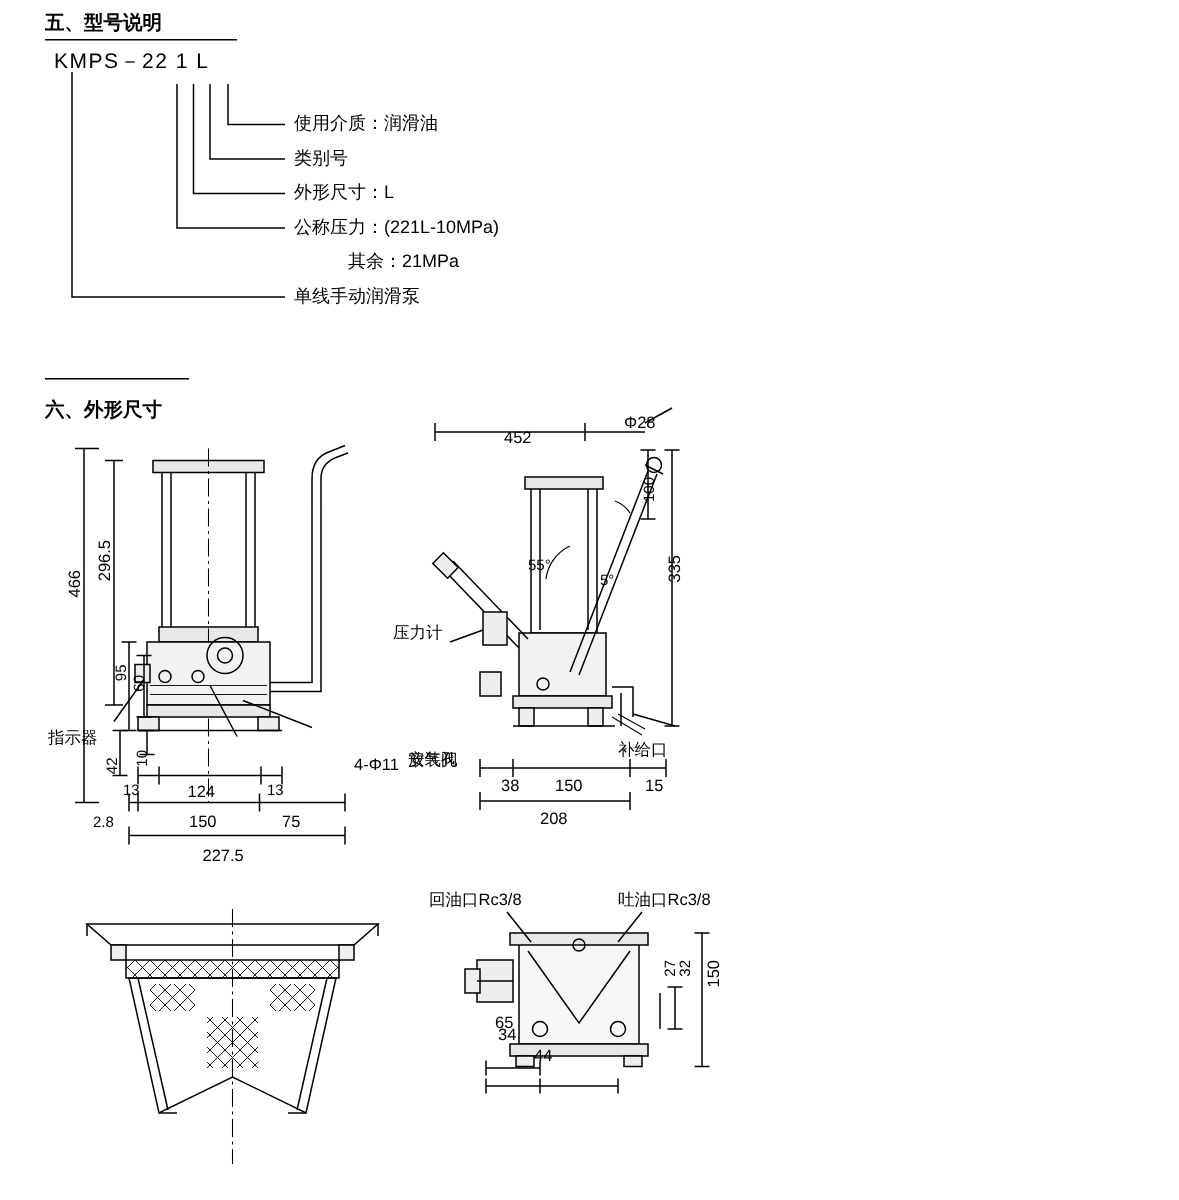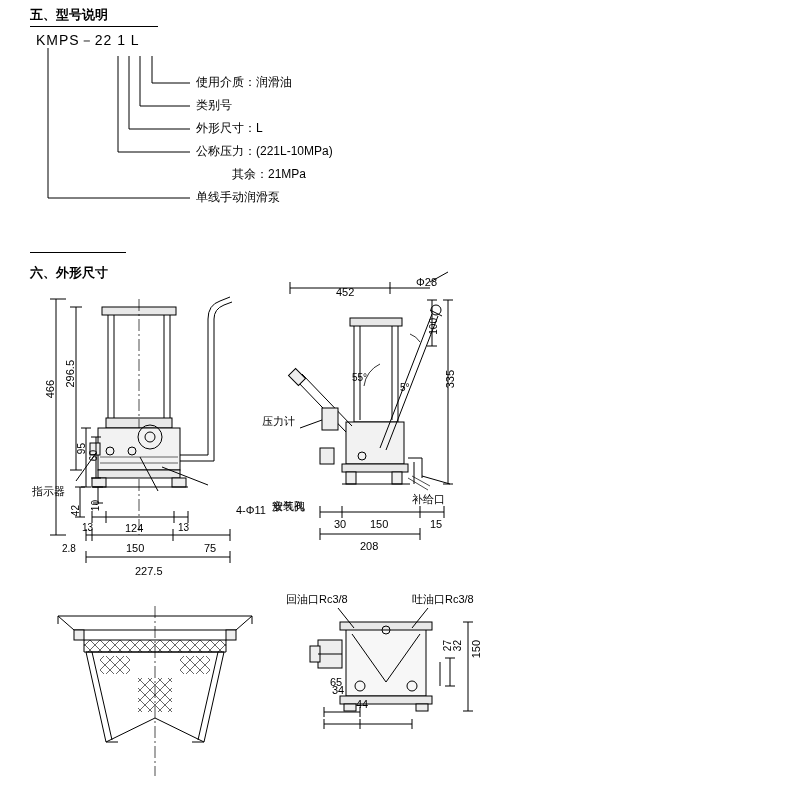--- a/index.html
+++ b/index.html
@@ -150,21 +150,21 @@
   <div class="abs txt-sm vert" style="left:64px;top:360px;">296.5</div>
   <div class="abs txt-xs vert" style="left:76px;top:443px;">95</div>
   <div class="abs txt-xs vert" style="left:88px;top:450px;">60</div>
   <div class="abs txt-xs vert" style="left:70px;top:505px;">42</div>
   <div class="abs txt-xs vert" style="left:90px;top:500px;">10</div>
   <div class="abs txt-xs" style="left:82px;top:522px;">13</div>
   <div class="abs txt-sm" style="left:125px;top:522px;">124</div>
   <div class="abs txt-xs" style="left:178px;top:522px;">13</div>
   <div class="abs txt-xs" style="left:62px;top:543px;">2.8</div>
   <div class="abs txt-sm" style="left:126px;top:542px;">150</div>
-  <div class="abs txt-sm" style="left:204px;top:542px;text-align:right;">75</div>
+  <div class="abs txt-sm" style="left:188px;top:542px;text-align:right;">75</div>
   <div class="abs txt-sm" style="left:135px;top:565px;">227.5</div>
   <div class="abs txt-sm" style="left:32px;top:484px;">指示器</div>
   <div class="abs txt-sm" style="left:236px;top:504px;">4-Φ11</div>
   <div class="abs txt-sm" style="left:224px;top:499px;margin-left:48px;">安装孔</div>
   <div class="abs txt-sm" style="left:272px;top:499px;">放气阀</div>
 
   <div class="abs" style="left:280px;top:262px;">
     <svg width="230" height="300" viewBox="0 0 230 300">
       <g stroke="#000" fill="none" stroke-width="1">
 
@@ -234,21 +234,21 @@
     </svg>
   </div>
 
   <div class="abs txt-sm" style="left:336px;top:286px;">452</div>
   <div class="abs txt-sm" style="left:416px;top:276px;">Φ28</div>
   <div class="abs txt-xs vert" style="left:428px;top:318px;">100</div>
   <div class="abs txt-sm vert" style="left:444px;top:370px;">335</div>
   <div class="abs txt-xs" style="left:352px;top:372px;">55°</div>
   <div class="abs txt-xs" style="left:400px;top:382px;">5°</div>
   <div class="abs txt-sm" style="left:262px;top:414px;">压力计</div>
-  <div class="abs txt-sm" style="left:334px;top:518px;">30</div>
+  <div class="abs txt-sm" style="left:334px;top:518px;">38</div>
   <div class="abs txt-sm" style="left:370px;top:518px;">150</div>
   <div class="abs txt-sm" style="left:430px;top:518px;">15</div>
   <div class="abs txt-sm" style="left:360px;top:540px;">208</div>
   <div class="abs txt-sm" style="left:412px;top:492px;">补给口</div>
 
   <div class="abs" style="left:40px;top:600px;">
     <svg width="230" height="180" viewBox="0 0 230 180">
       <defs>
         <pattern id="xh" width="10" height="10" patternUnits="userSpaceOnUse">
           <path d="M0,0 L10,10 M10,0 L0,10" stroke="#000" stroke-width="0.6" fill="none"></path>

